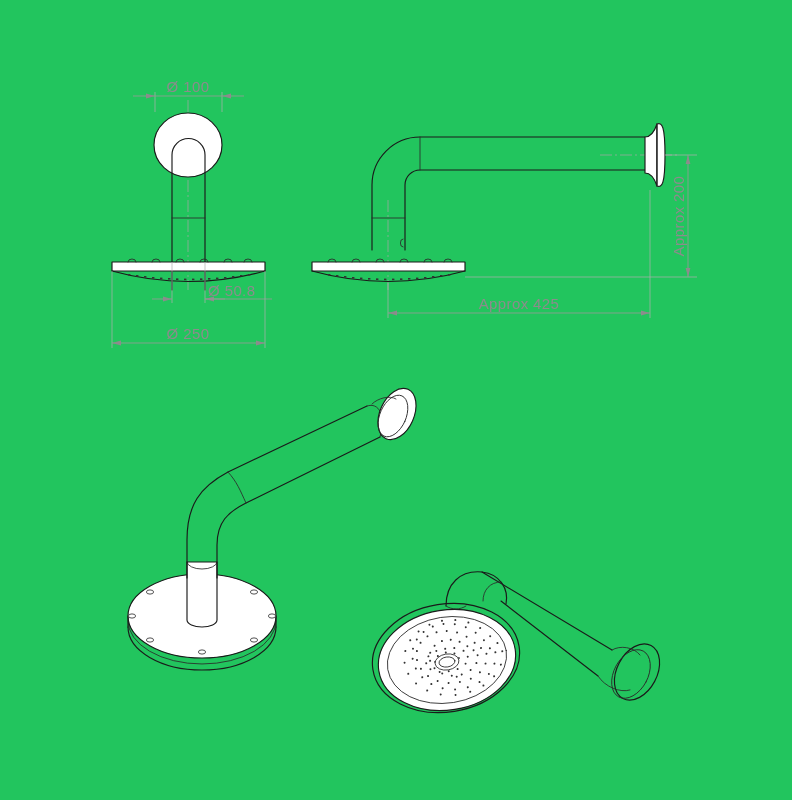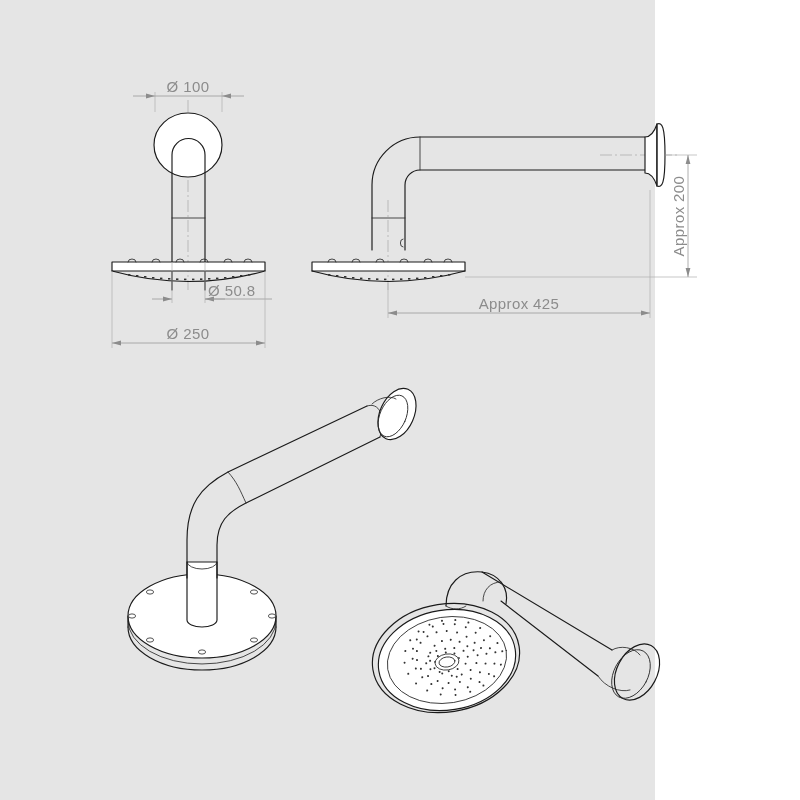--- a/index.html
+++ b/index.html
@@ -9,23 +9,23 @@
     background: #ffffff;
   }
   body {
     width: 800px;
     height: 800px;
     overflow: hidden;
     font-family: "Liberation Sans", sans-serif;
   }
   #drawing-sheet {
     position: relative;
-    width: 655px;
+    width: 792px;
     height: 800px;
-    background: #e5e5e5;
+    background: #22c55e;
   }
   #drawing-svg {
     position: absolute;
     top: 0;
     left: 0;
     width: 800px;
     height: 800px;
     display: block;
   }
   .dim-text {

